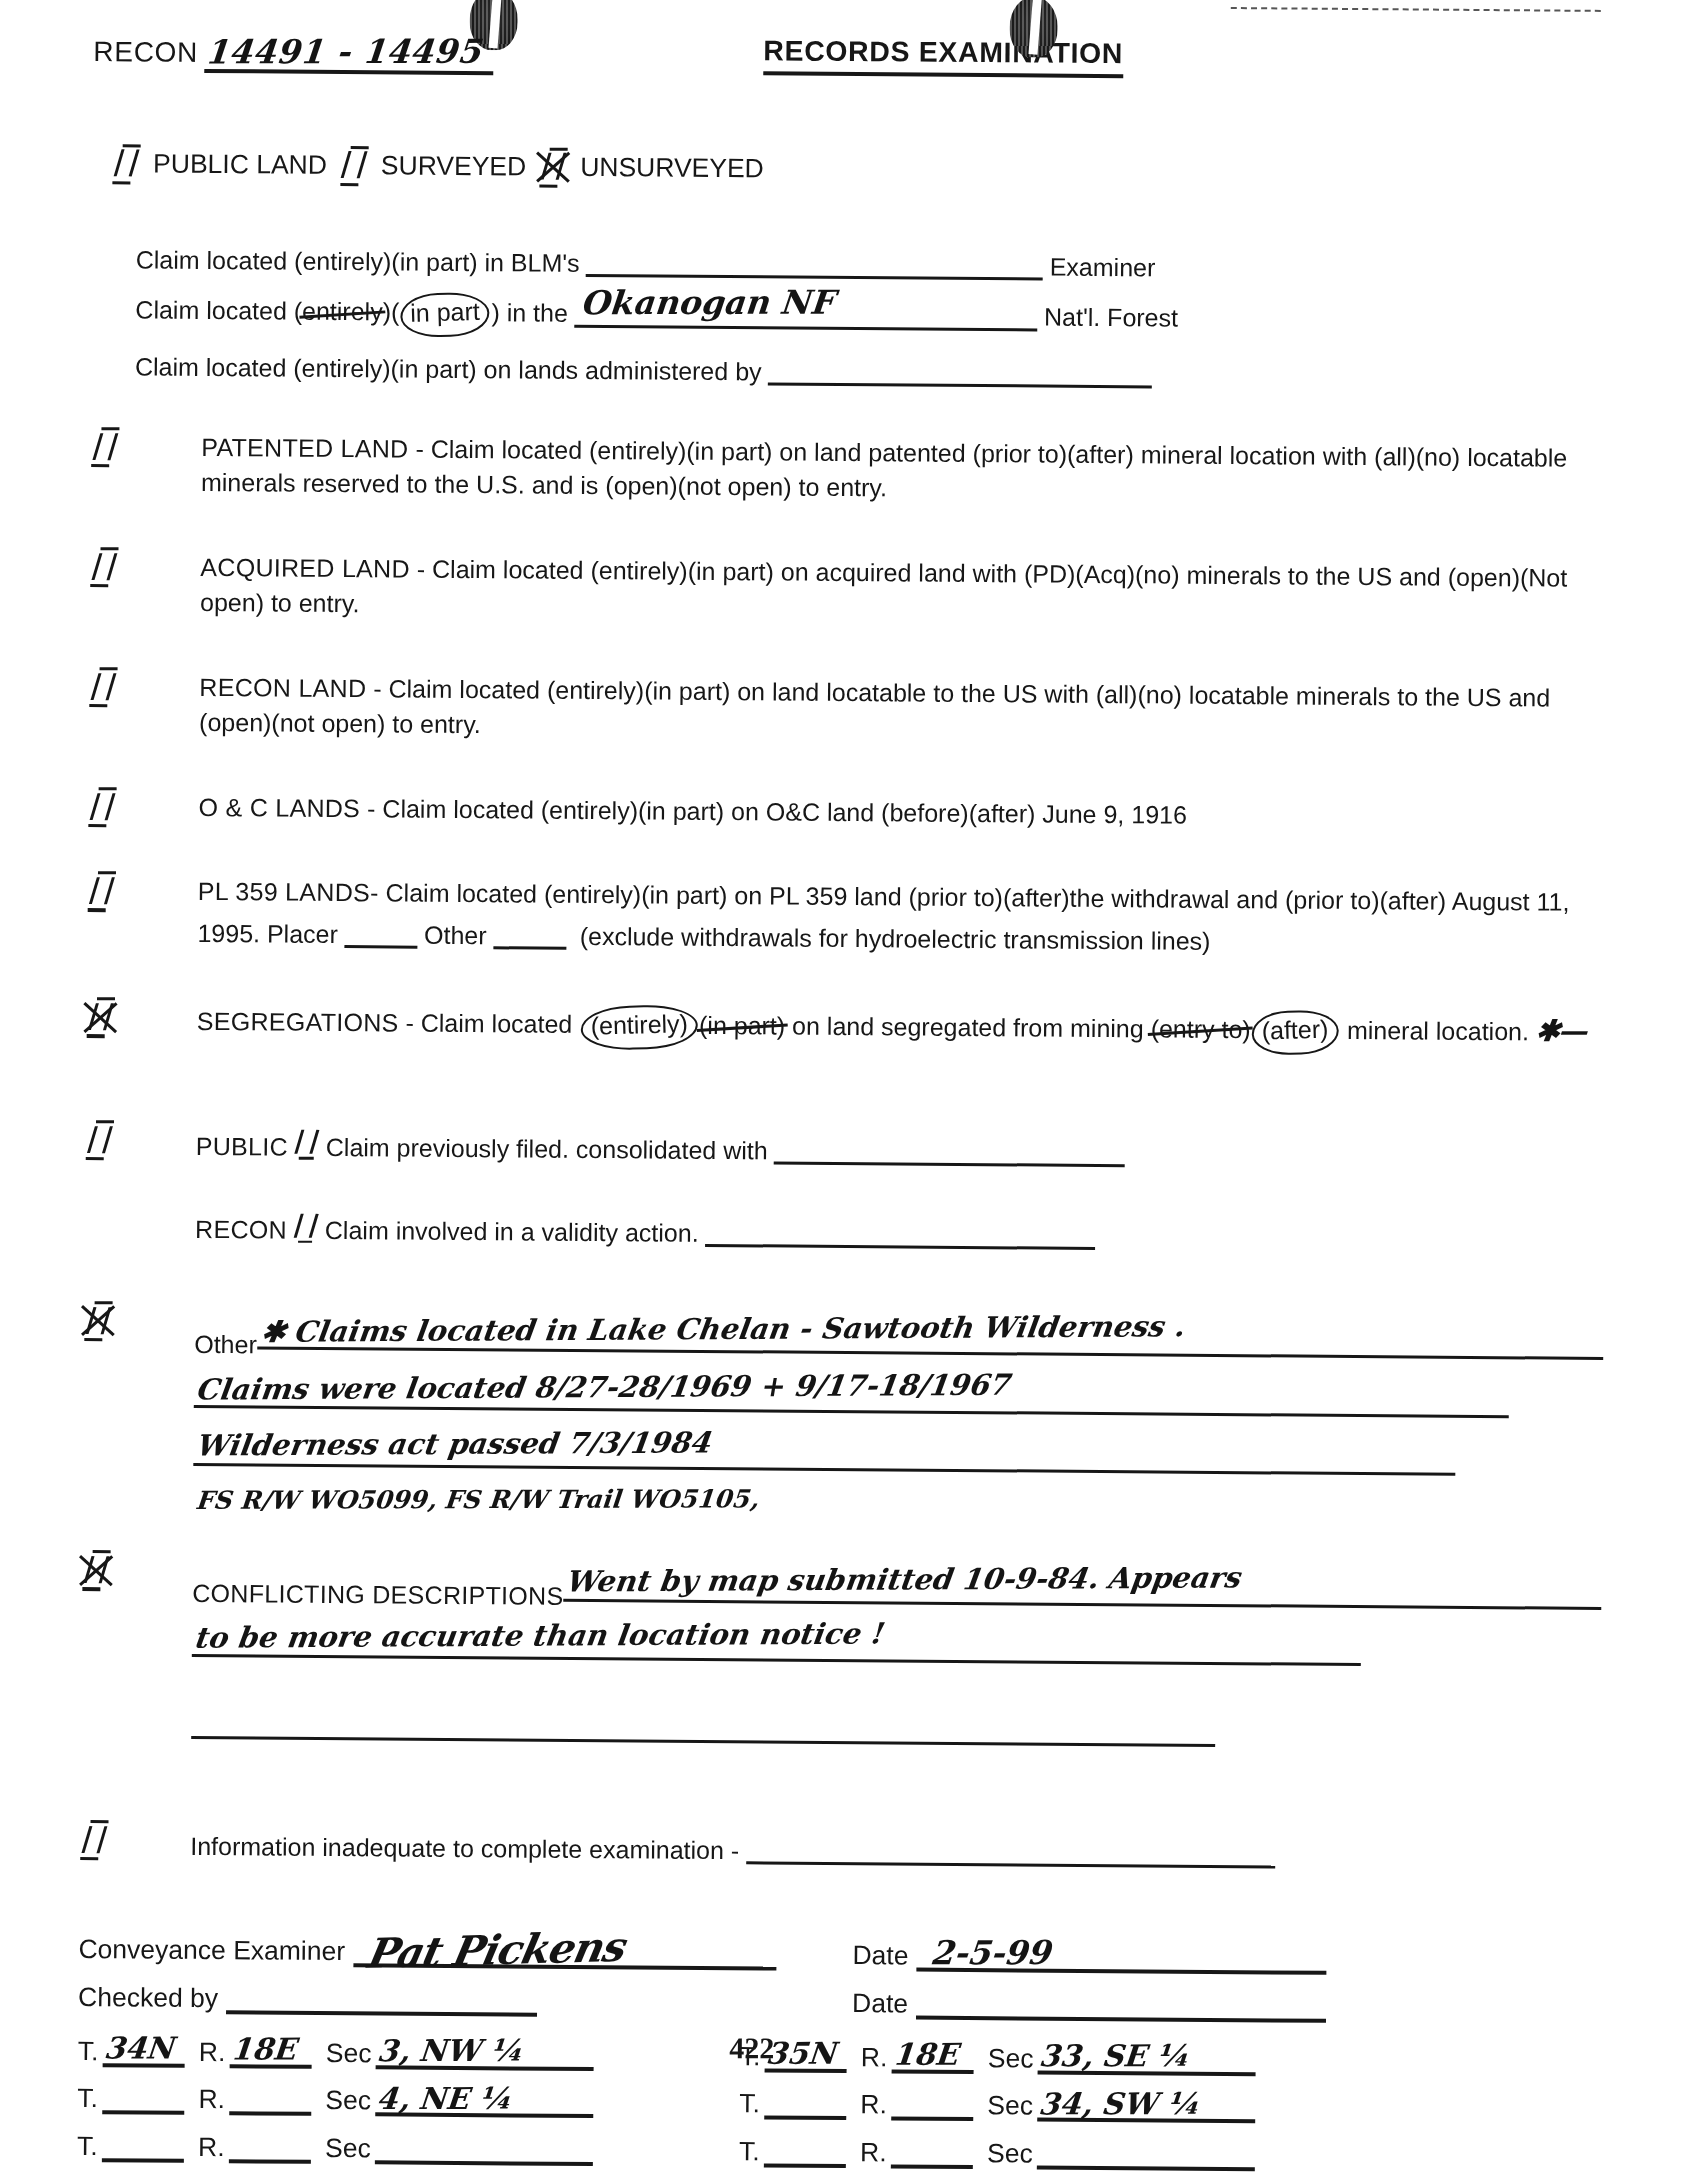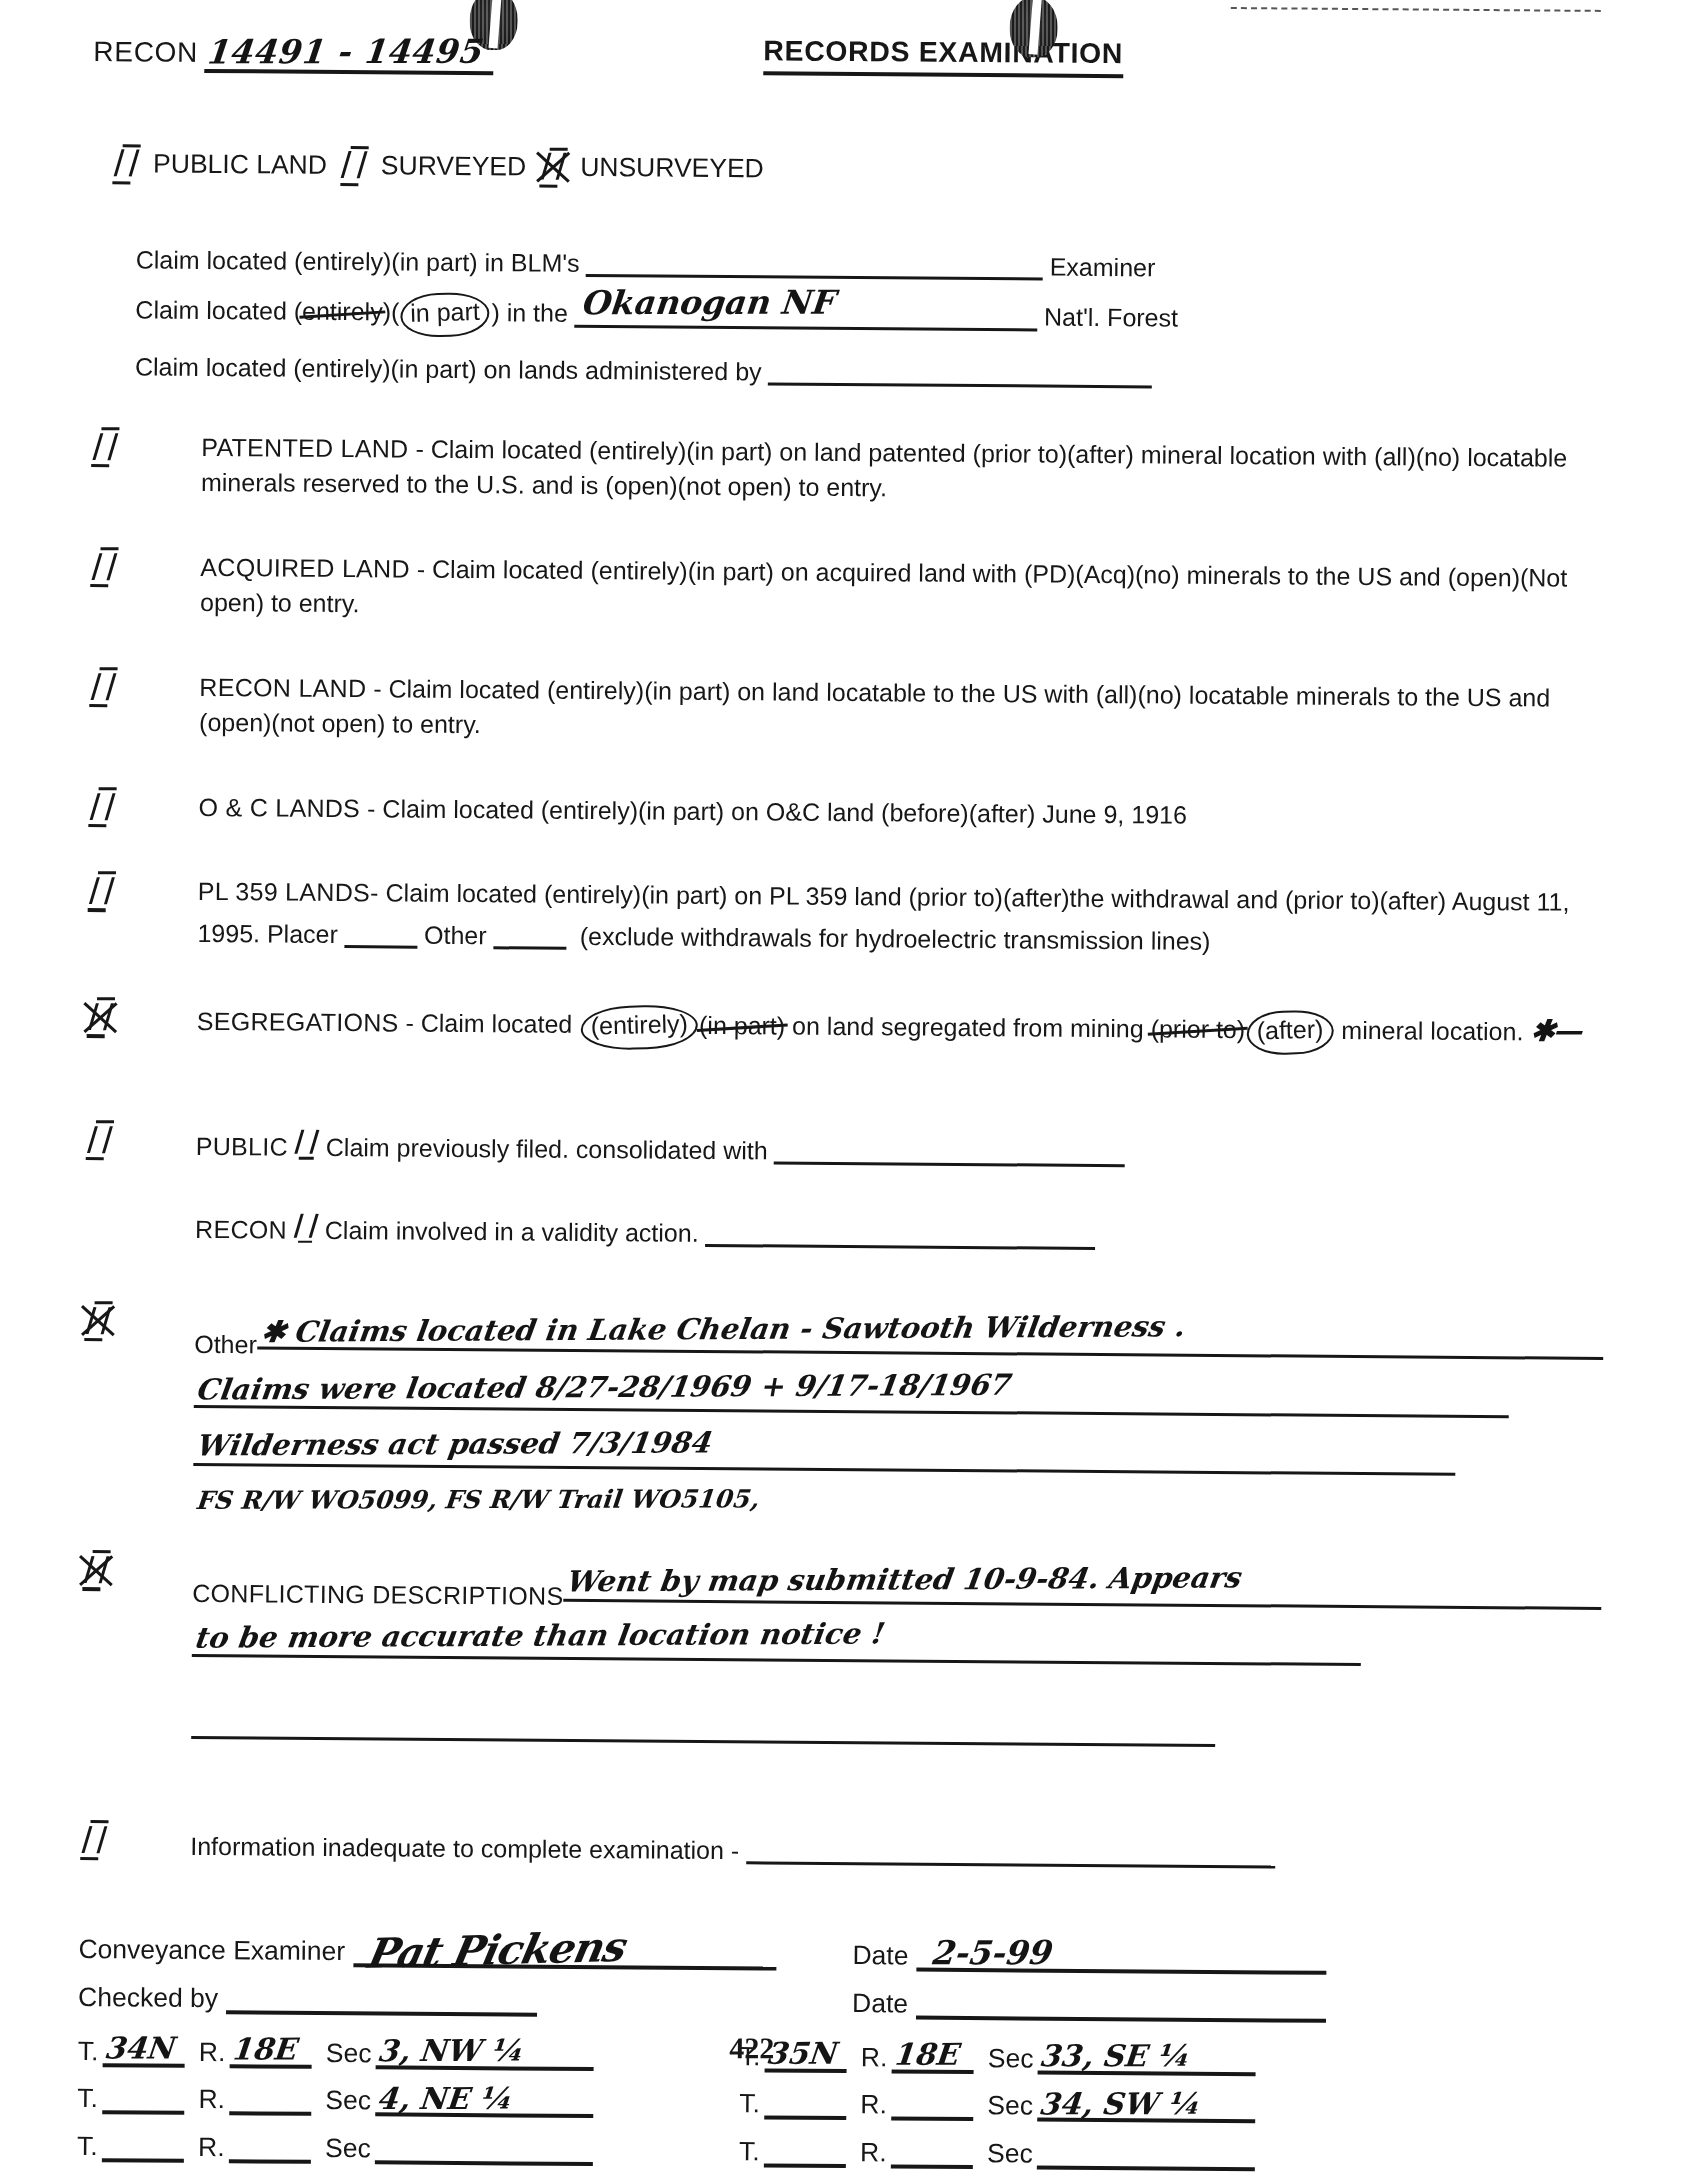--- a/index.html
+++ b/index.html
@@ -191,21 +191,21 @@
     </div>
   </div>
 
   <div class="section seg-extra">
     <div class="cbcol"><span class="cb checked"><i class="t"></i><i class="l"></i><i class="r"></i><i class="b"></i><i class="x1"></i><i class="x2"></i></span></div>
     <div class="txt t38">
       <span class="caps">SEGREGATIONS</span>
       <span>- Claim located</span>
       <span class="circled">(entirely)</span><span class="struck">(in part)</span>
       <span>on land segregated from mining</span>
-      <span class="struck">(prior to)</span><span class="circled">(after)</span>
+      <span class="struck">(entry to)</span><span class="circled">(after)</span>
       <span>mineral location.</span>
       <span class="hw">✱—</span>
     </div>
   </div>
 
   <div class="section priorrow">
     <div class="cbcol"><span class="cb"><i class="t"></i><i class="l"></i><i class="r"></i><i class="b"></i></span></div>
     <div class="txt t38">
       <span class="caps">PUBLIC</span>
       <span class="cb sm"><i class="l"></i><i class="r"></i><i class="b"></i></span>

